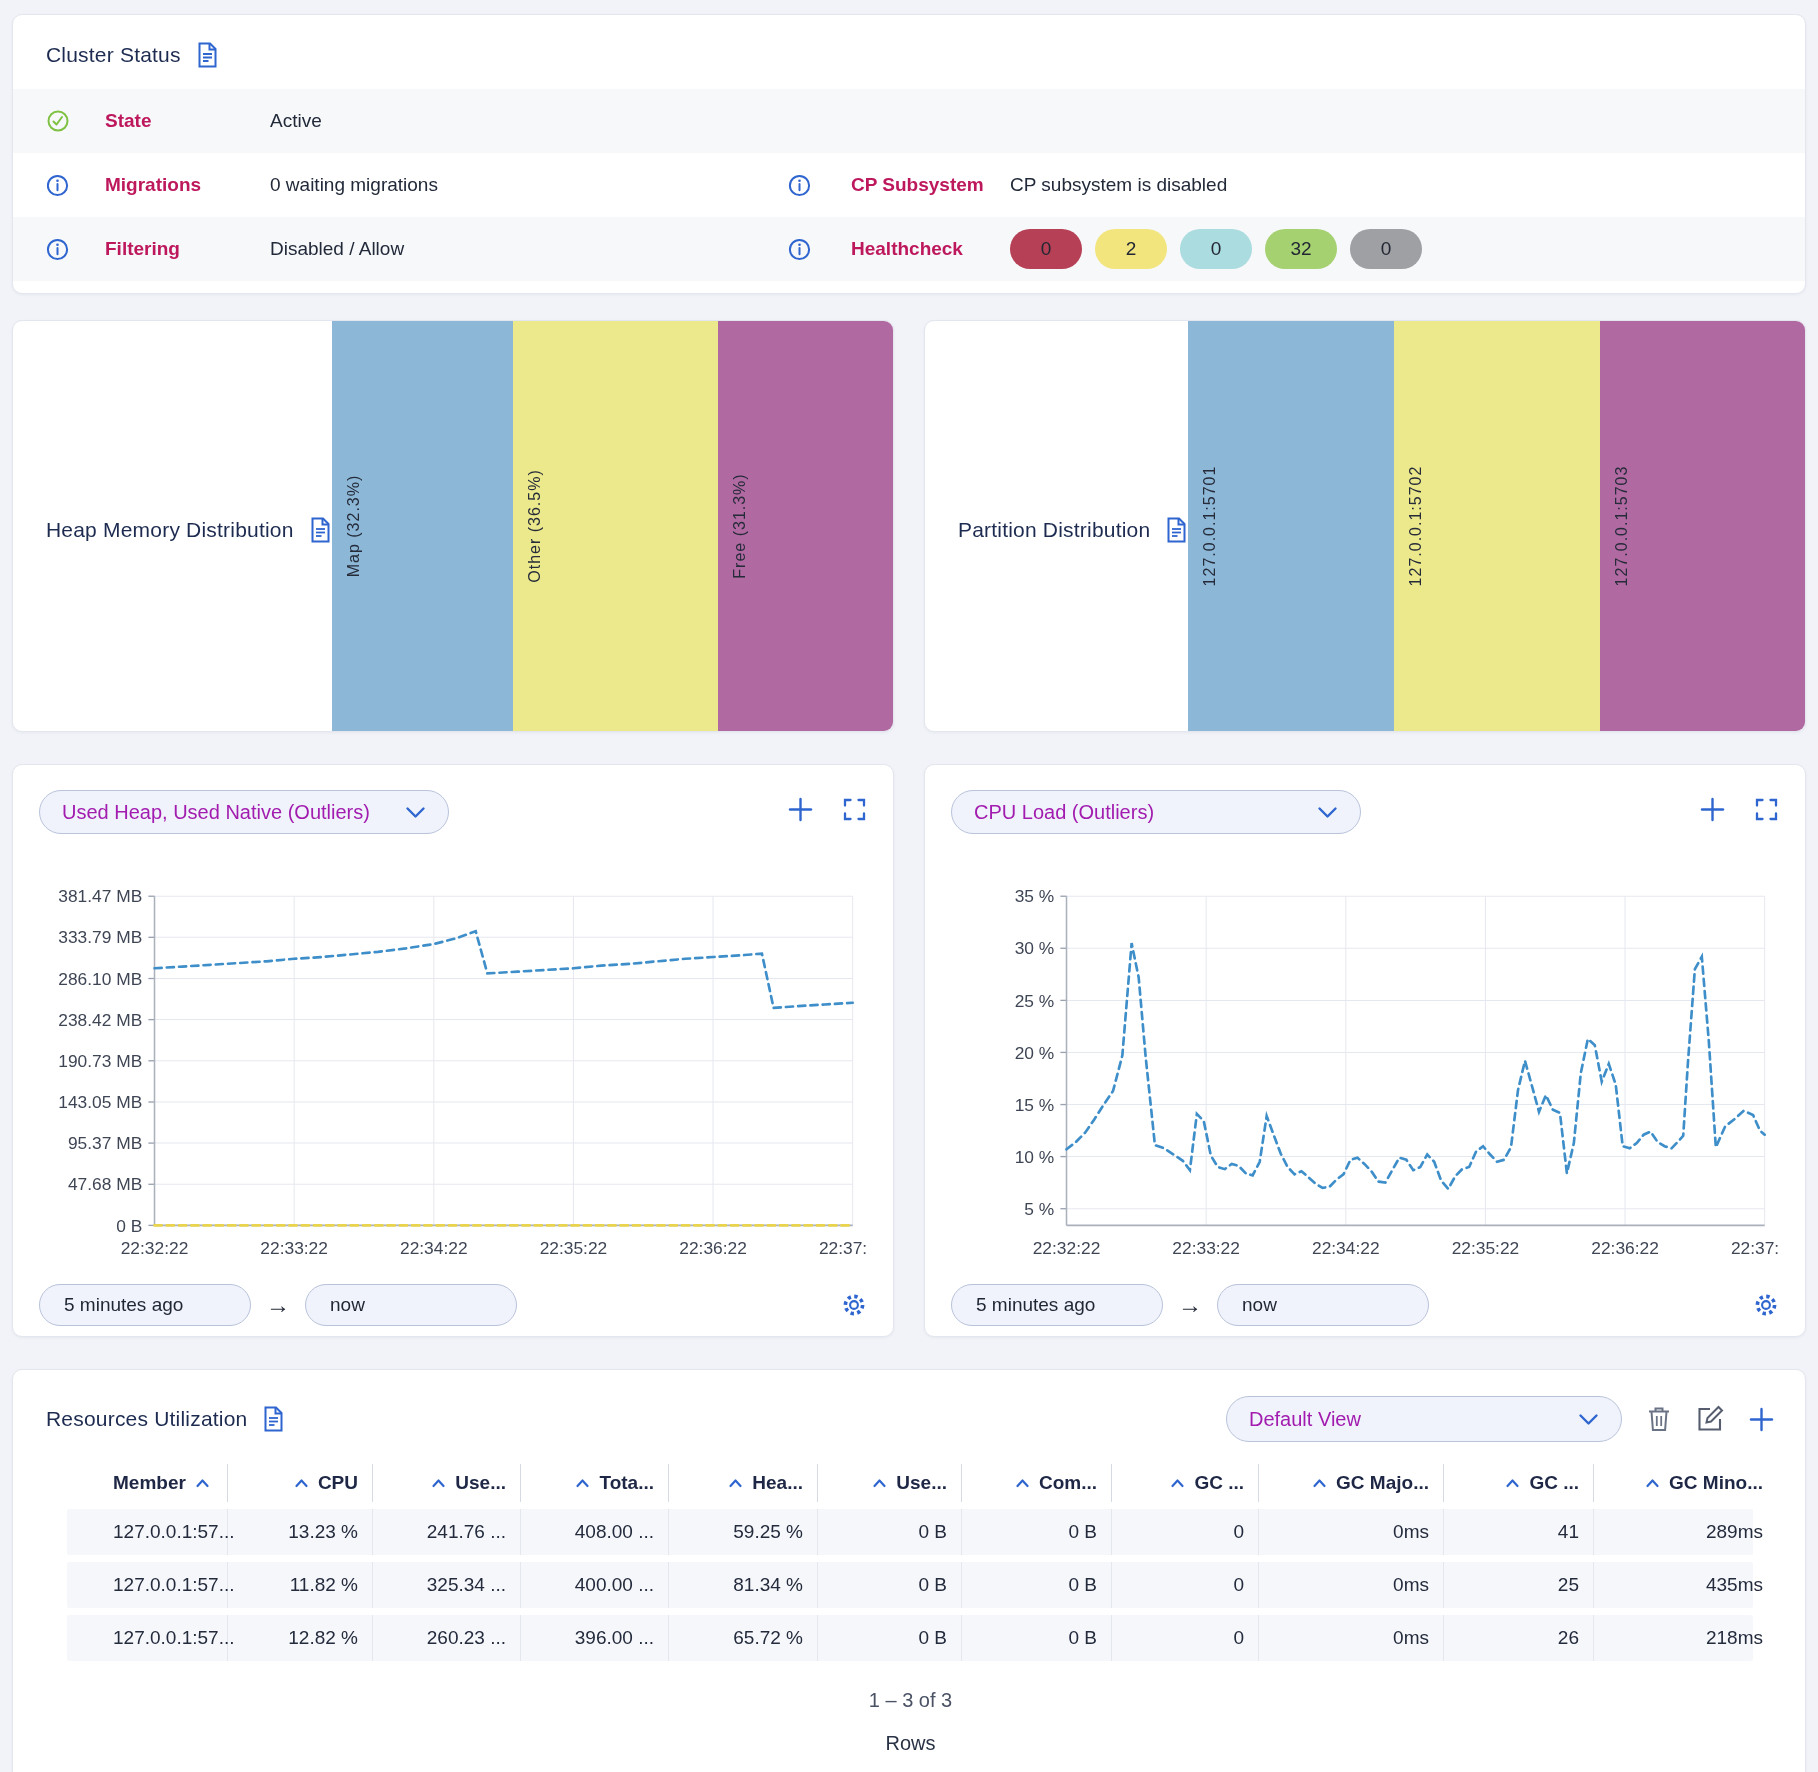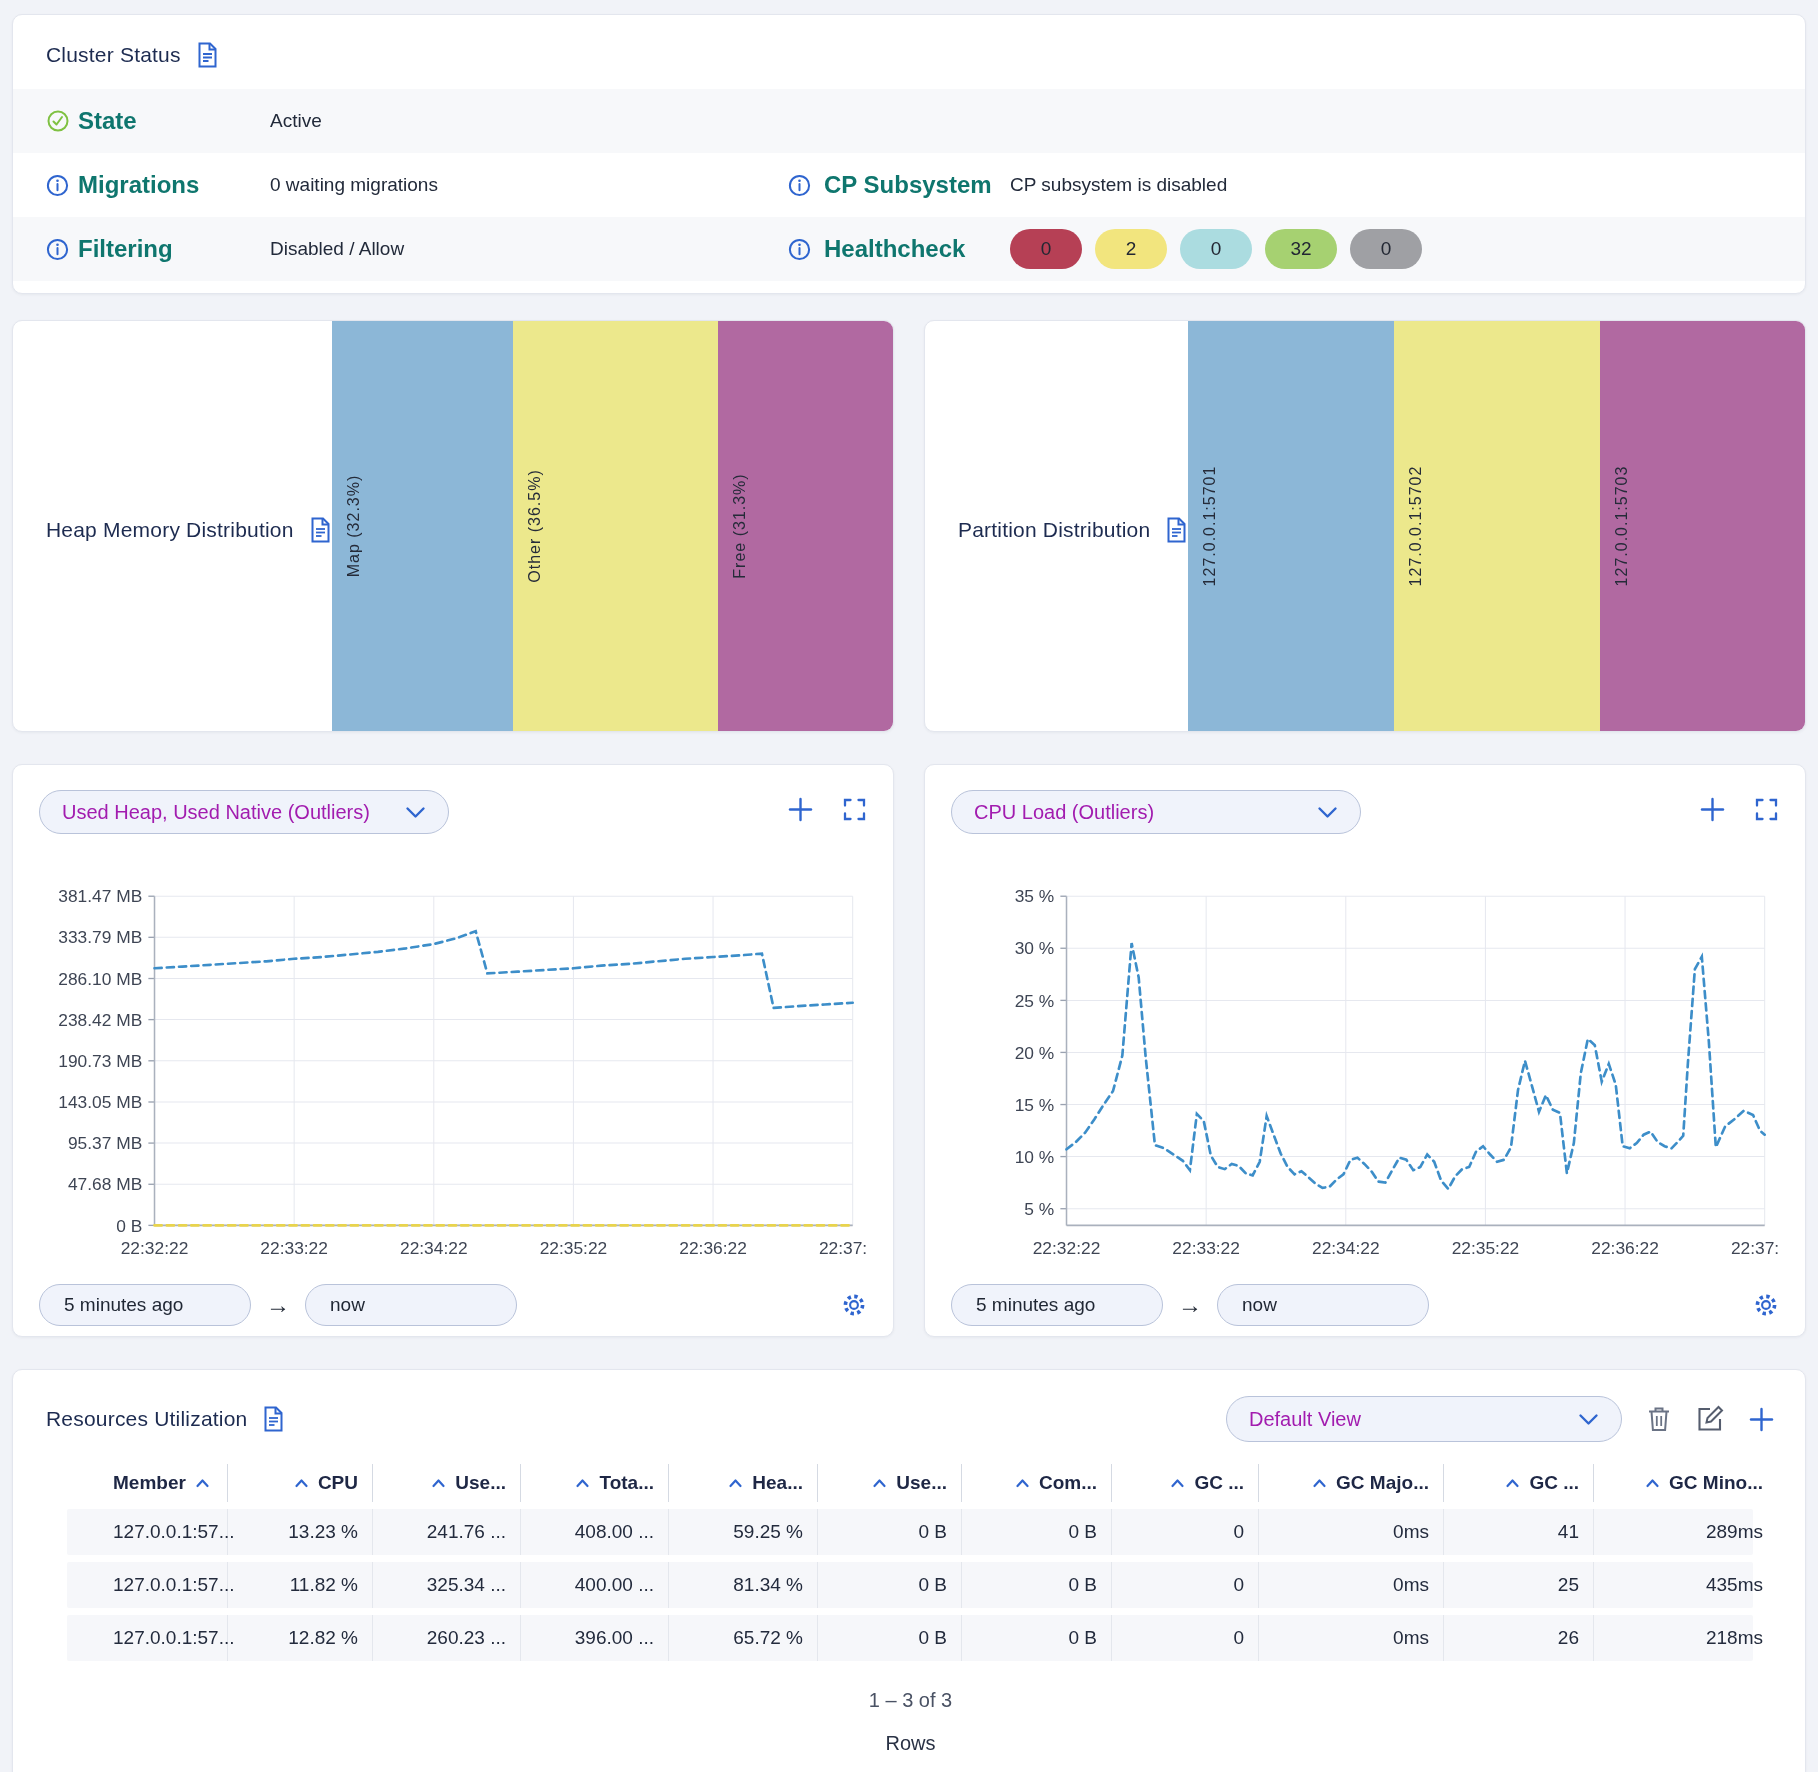--- a/index.html
+++ b/index.html
@@ -7,21 +7,21 @@
   .page{width:1818px;min-height:1772px;box-sizing:border-box;padding:14px 12px 20px;background:#f1f3f8;}
   .panel{background:#fff;border:1px solid #e3e6ee;border-radius:10px;box-shadow:0 1px 3px rgba(20,30,60,.05);box-sizing:border-box;}
   .title-row{display:flex;align-items:center;gap:15px;}
   .panel-title{font-size:21px;color:#1d2b50;font-weight:500;letter-spacing:.2px;}
   
   .cluster{padding:0 0 12px 0;margin-bottom:26px;overflow:hidden;}
   .cluster .title-row{padding:27px 0 21px 33px;}
   .status-row{height:64px;display:grid;grid-template-columns:32px 192px 518px 36px 186px 1fr;align-items:center;padding-left:33px;}
   .status-row.odd{background:#f7f8fa;}
   .cicon{display:flex;align-items:center;}
-  .cell-label{font-size:24px;font-weight:700;color:#0f766e;}
+  .cell-label{font-size:19px;font-weight:700;color:#be185d;margin-left:27px;}
   .cell-value{font-size:19px;color:#222a3a;}
   .badges{display:flex;align-items:center;}
   .badge{min-width:72px;height:40px;border-radius:20px;display:flex;align-items:center;justify-content:center;font-size:19px;color:#222733;margin-right:13px;box-sizing:border-box;}
   
   .dist-row{display:flex;gap:30px;margin-bottom:32px;}
   .dist{flex:1;height:412px;overflow:hidden;display:flex;flex-direction:row;}
   .dist .title-row{padding:27px 0 20px 33px;}
   .bar{flex:1;display:flex;}
   .seg{position:relative;height:100%;}
   .seg-label{position:absolute;left:13px;top:50%;transform:translateY(-50%) rotate(180deg);writing-mode:vertical-rl;font-size:16px;color:#252b39;letter-spacing:1px;white-space:nowrap;}

